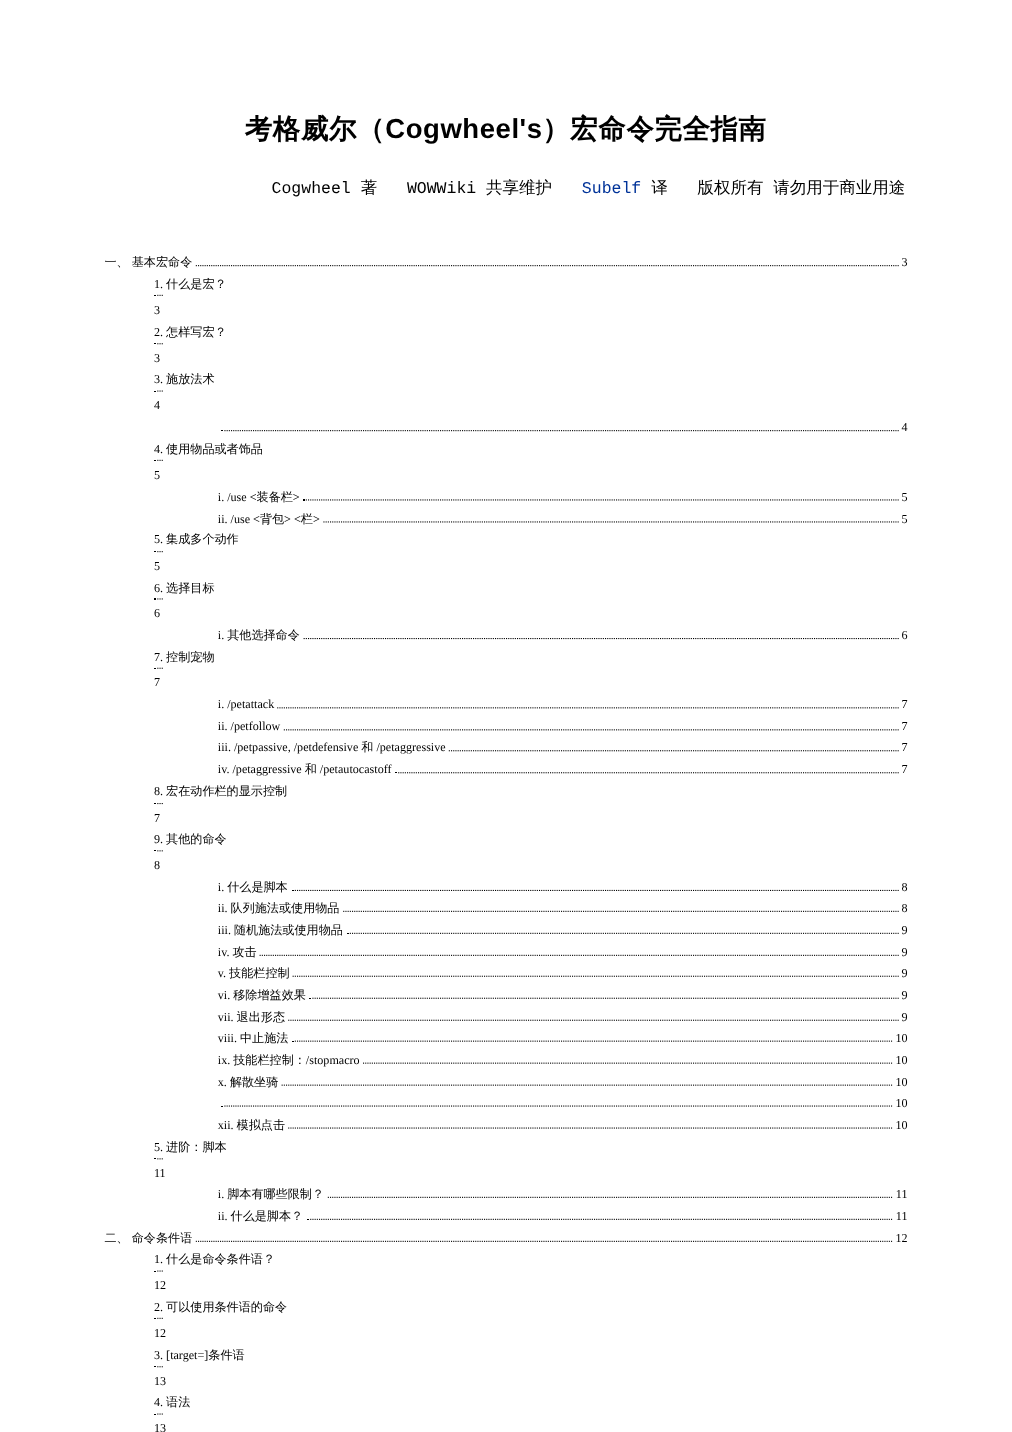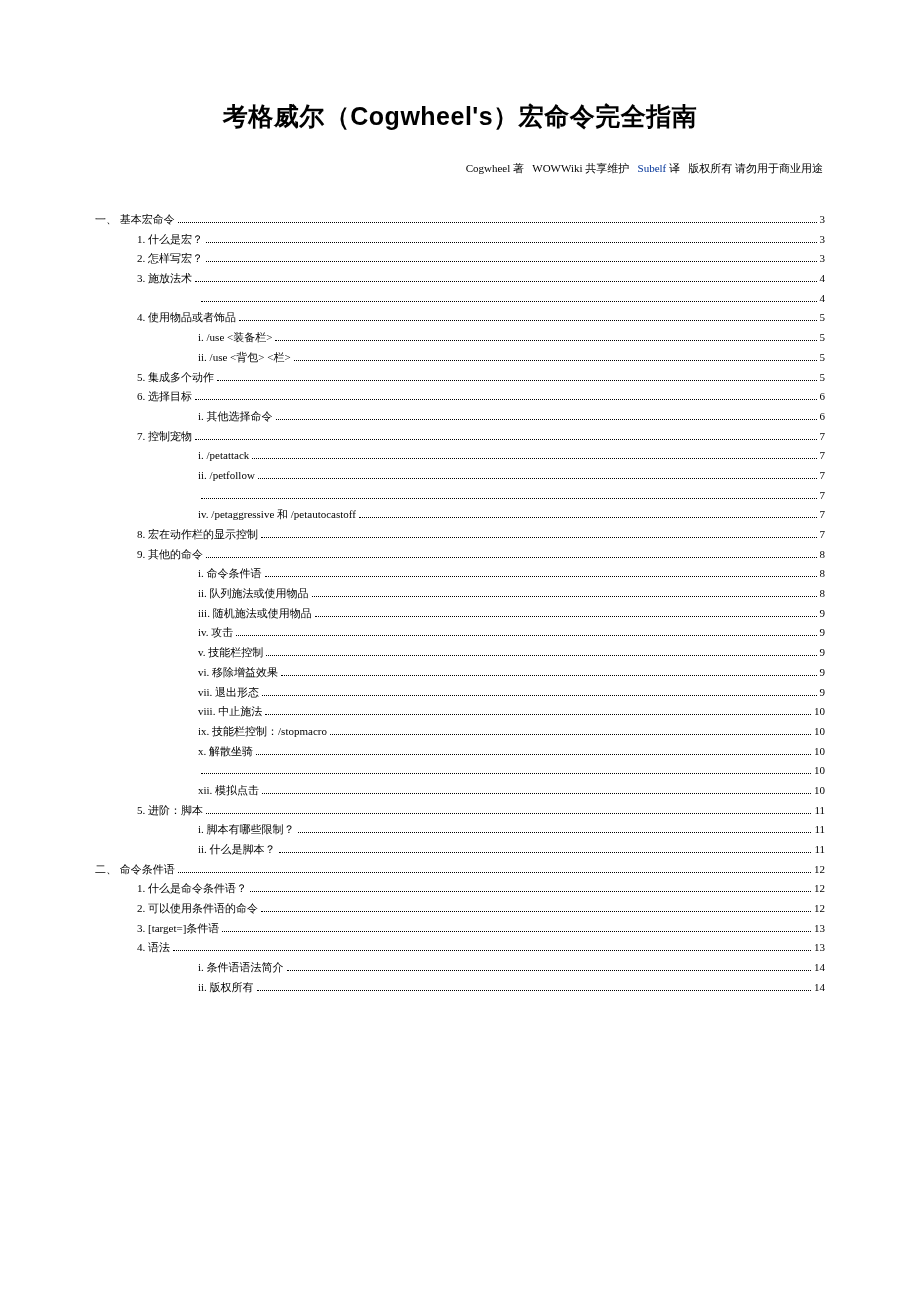--- a/index.html
+++ b/index.html
@@ -17,23 +17,24 @@
   h1 {
     font-family: "SimHei", "黑体", sans-serif;
     font-size: 25px;
     font-weight: bold;
     text-align: center;
     margin: 0 0 28px 0;
     letter-spacing: 0.5px;
   }
   .byline {
     text-align: right;
-    font-size: 11px;
-    margin-bottom: 34px;
+    font-size: 15px;
+    margin-bottom: 50px;
     padding-right: 2px;
+    font-family: Liberation Mono, monospace;
   }
   .byline .link {
     color: #003399;
   }
   .toc {
     font-size: 11px;
     line-height: 1.7;
   }
   .toc-row {
     display: flex;
@@ -48,21 +49,21 @@
     flex: 1 1 auto;
     border-bottom: 1.5px dotted #000;
     margin: 0 3px 4px 3px;
     min-width: 8px;
   }
   .toc-page {
     flex: 0 0 auto;
     text-align: right;
   }
   .lvl-0 { padding-left: 0; }
-  .lvl-1 { padding-left: 42px; }
+  .lvl-1 { padding-left: 42px; flex-direction: column; }
   .lvl-2 { padding-left: 103px; }
 </style>
 </head>
 <body>
 
 <div class="page">
 
   <h1>考格威尔（Cogwheel's）宏命令完全指南</h1>
 
   <div class="byline">
@@ -140,40 +141,41 @@
         <span class="toc-label">i. /petattack</span>
         <span class="toc-dots"></span>
         <span class="toc-page">7</span>
       </div>
       <div class="toc-row lvl-2">
         <span class="toc-label">ii. /petfollow</span>
         <span class="toc-dots"></span>
         <span class="toc-page">7</span>
       </div>
       <div class="toc-row lvl-2">
+        <span class="toc-label">iii. /petpassive, /petdefensive  和  /petaggressive</span>
         <span class="toc-dots"></span>
         <span class="toc-page">7</span>
       </div>
       <div class="toc-row lvl-2">
         <span class="toc-label">iv. /petaggressive  和  /petautocastoff</span>
         <span class="toc-dots"></span>
         <span class="toc-page">7</span>
       </div>
       <div class="toc-row lvl-1">
         <span class="toc-label">8. 宏在动作栏的显示控制</span>
         <span class="toc-dots"></span>
         <span class="toc-page">7</span>
       </div>
       <div class="toc-row lvl-1">
         <span class="toc-label">9. 其他的命令</span>
         <span class="toc-dots"></span>
         <span class="toc-page">8</span>
       </div>
       <div class="toc-row lvl-2">
-        <span class="toc-label">i. 命令条件语</span>
+        <span class="toc-label">i. 什么是脚本</span>
         <span class="toc-dots"></span>
         <span class="toc-page">8</span>
       </div>
       <div class="toc-row lvl-2">
         <span class="toc-label">ii. 队列施法或使用物品</span>
         <span class="toc-dots"></span>
         <span class="toc-page">8</span>
       </div>
       <div class="toc-row lvl-2">
         <span class="toc-label">iii. 随机施法或使用物品</span>

